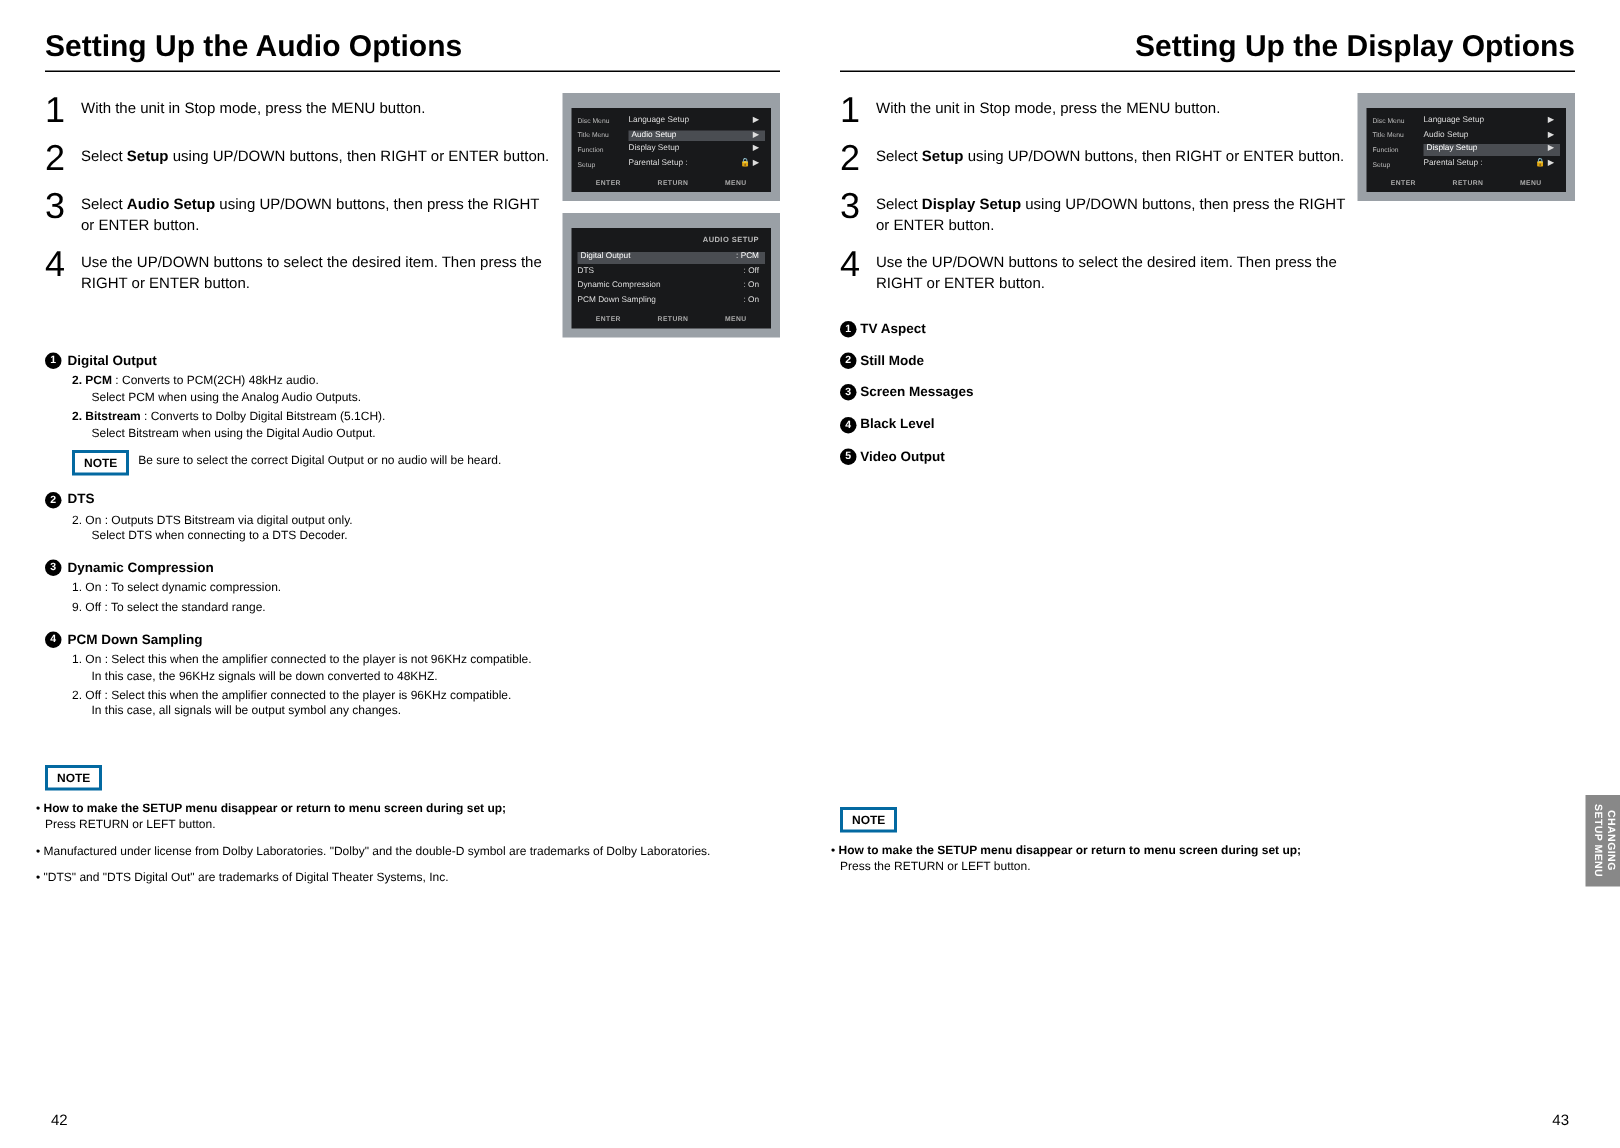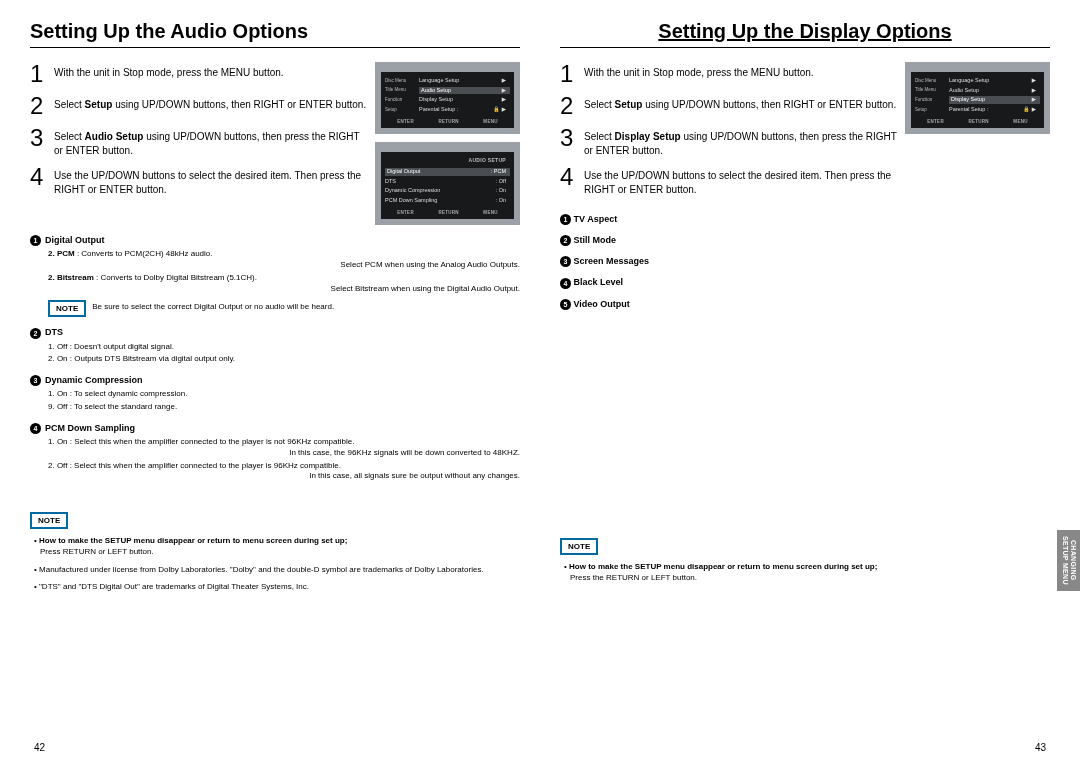--- a/index.html
+++ b/index.html
@@ -23,21 +23,21 @@
     position: relative;
   }
   h1.page-title {
     font-size: 20px;
     font-weight: bold;
     border-bottom: 1.5px solid #000;
     padding-bottom: 4px;
     margin-bottom: 14px;
   }
   .col-left h1 { text-align: left; }
-  .col-right h1 { text-align: center; text-decoration: underline; }
+  .col-right h1 { text-align: right; }
 
   .step-block {
     display: flex;
     gap: 8px;
   }
   .steps-text { flex: 1 1 auto; min-width: 0; }
   .step {
     display: flex;
     align-items: flex-start;
     gap: 6px;
@@ -138,21 +138,21 @@
     margin-right: 4px;
     vertical-align: middle;
   }
   .opt-sub {
     font-size: 8px;
     margin-left: 18px;
     margin-bottom: 2px;
     line-height: 1.35;
   }
   .opt-sub .lead { font-weight: bold; }
-  .opt-sub .cont { display: block; margin-left: 24px; text-align: right; }
+  .opt-sub .cont { display: block; margin-left: 13px; }
 
   .note-inline {
     display: flex;
     align-items: flex-start;
     gap: 6px;
     margin: 6px 0 6px 18px;
   }
   .note-box {
     border: 2px solid #0369a1;
     font-weight: bold;
@@ -164,21 +164,21 @@
     line-height: 1.35;
     padding-top: 2px;
   }
 
   .footnote-block {
     margin-top: 30px;
   }
   .footnote-block .note-box { display: inline-block; margin-bottom: 6px; }
   .footnote-block .fnline {
     font-size: 8px;
-    margin-left: 10px;
+    margin-left: 0;
     margin-bottom: 6px;
     line-height: 1.4;
   }
   .footnote-block .fnline .bl { font-weight: bold; }
   .footnote-block .fnline::before {
     content: "• ";
     margin-left: -6px;
   }
 
   .display-opts {
@@ -319,30 +319,29 @@
     <div class="options-list">
       <div class="opt-head"><span class="circ">1</span><span>Digital Output</span></div>
       <div class="opt-sub"><span class="lead">2. PCM</span><span> : Converts to PCM(2CH) 48kHz audio.</span><span class="cont">Select PCM when using the Analog Audio Outputs.</span></div>
       <div class="opt-sub"><span class="lead">2. Bitstream</span><span> : Converts to Dolby Digital Bitstream (5.1CH).</span><span class="cont">Select Bitstream when using the Digital Audio Output.</span></div>
       <div class="note-inline">
         <div class="note-box">NOTE</div>
         <div class="ntext">Be sure to select the correct Digital Output or no audio will be heard.</div>
       </div>
 
       <div class="opt-head"><span class="circ">2</span><span>DTS</span></div>
-      <div class="opt-sub"><span>1. Off : Doesn't output digital signal.</span></div>
-      <div class="opt-sub"><span>2. On : Outputs DTS Bitstream via digital output only.</span></div>
+      <div class="opt-sub"><span>2. On : Outputs DTS Bitstream via digital output only.</span><span class="cont">Select DTS when connecting to a DTS Decoder.</span></div>
 
       <div class="opt-head"><span class="circ">3</span><span>Dynamic Compression</span></div>
       <div class="opt-sub"><span>1. On : To select dynamic compression.</span></div>
       <div class="opt-sub"><span>9. Off : To select the standard range.</span></div>
 
       <div class="opt-head"><span class="circ">4</span><span>PCM Down Sampling</span></div>
       <div class="opt-sub"><span>1. On : Select this when the amplifier connected to the player is not 96KHz compatible.</span><span class="cont">In this case, the 96KHz signals will be down converted to 48KHZ.</span></div>
-      <div class="opt-sub"><span>2. Off : Select this when the amplifier connected to the player is 96KHz compatible.</span><span class="cont">In this case, all signals sure be output without any changes.</span></div>
+      <div class="opt-sub"><span>2. Off : Select this when the amplifier connected to the player is 96KHz compatible.</span><span class="cont">In this case, all signals will be output symbol any changes.</span></div>
     </div>
 
     <div class="footnote-block">
       <div class="note-box">NOTE</div>
       <div class="fnline"><span class="bl">How to make the SETUP menu disappear or return to menu screen during set up;</span><br><span>Press RETURN or LEFT button.</span></div>
       <div class="fnline"><span>Manufactured under license from Dolby Laboratories. "Dolby" and the double-D symbol are trademarks of Dolby Laboratories.</span></div>
       <div class="fnline"><span>"DTS" and "DTS Digital Out" are trademarks of Digital Theater Systems, Inc.</span></div>
     </div>
   </div>
 

